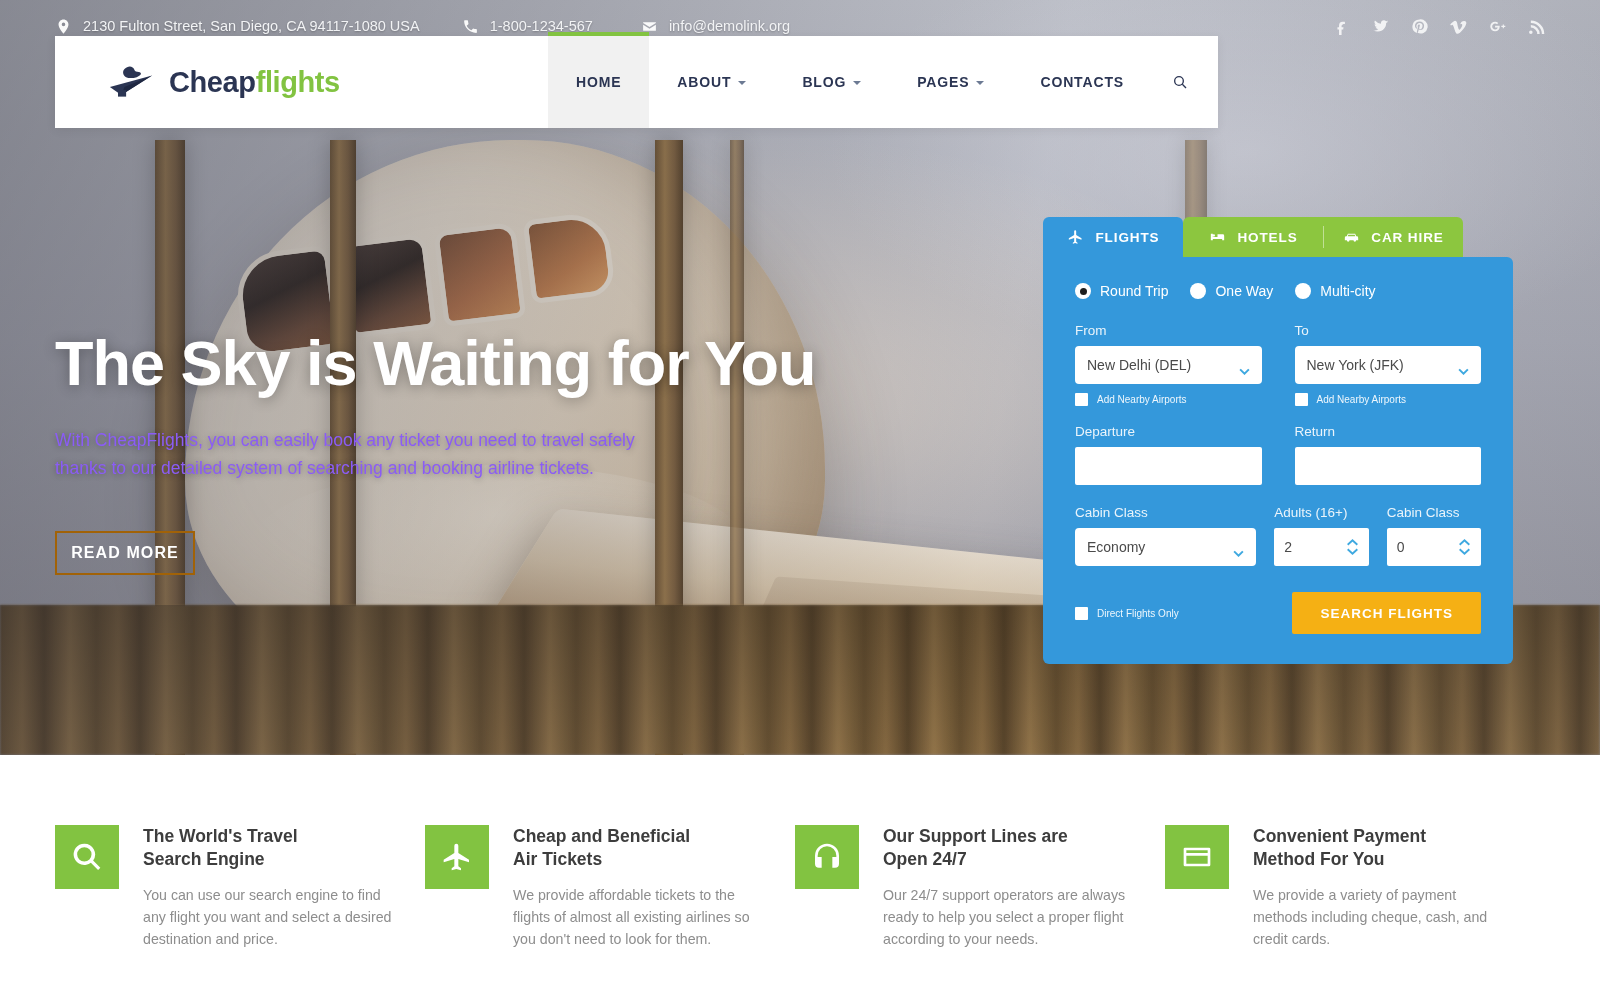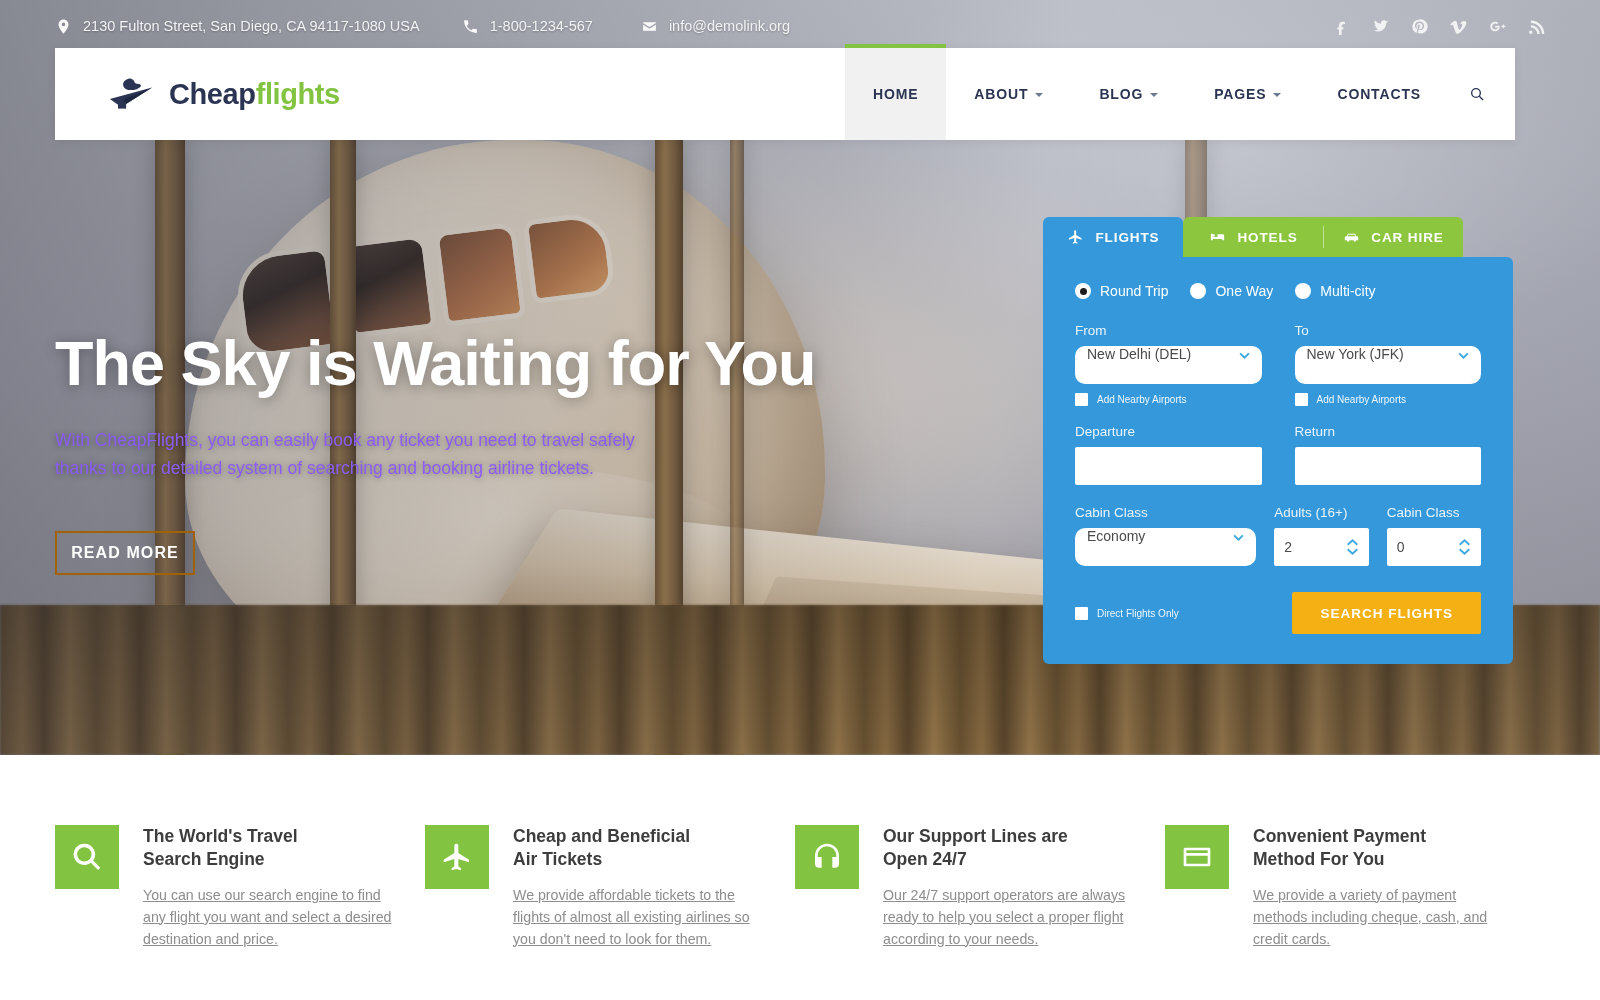--- a/index.html
+++ b/index.html
@@ -95,21 +95,21 @@
   .tb-2 { margin-left:42px; }
   .tb-3 { margin-left:48px; }
   .tb-ico { width:17px; height:17px; display:inline-flex; align-items:center; justify-content:center; opacity:.95; }
   .tb-ico svg { width:100%; height:100%; fill:#ffffff; }
   .socials { margin-left:auto; margin-right:55px; display:flex; align-items:center; gap:22px; }
   .soc { width:17px; height:17px; opacity:.82; }
   .soc svg { width:100%; height:100%; fill:#ffffff; }
 
   
   .header {
-    position:absolute; left:55px; top:48px; width:1460px; height:92px;
+    position:absolute; left:55px; top:36px; width:1163px; height:92px;
     background:#fff; z-index:25; display:flex; align-items:center;
     box-shadow:0 2px 10px rgba(0,0,0,.07);
   }
   .logo { display:flex; align-items:center; gap:12px; margin-left:50px; }
   .logo-mark { width:52px; height:40px; }
   .logo-mark svg { width:100%; height:100%; }
   .logo-text { font-size:29px; font-weight:700; letter-spacing:-.4px; }
   .logo-text .a { color:#2b3553; }
   .logo-text .b { color:#82c341; }
   .nav { margin-left:auto; display:flex; align-items:stretch; height:92px; }
@@ -164,21 +164,21 @@
     border-radius:0 6px 6px 6px; color:#fff;
   }
   .radios { display:flex; align-items:center; gap:0; margin-bottom:24px; }
   .radio { display:flex; align-items:center; gap:9px; font-size:14px; margin-right:22px; cursor:pointer; }
   .rdot { width:16px; height:16px; border-radius:50%; background:#fff; display:flex; align-items:center; justify-content:center; }
   .rdot.on:after { content:""; width:7px; height:7px; border-radius:50%; background:#1d1d1d; }
   .frow { display:flex; gap:33px; }
   .fcol { flex:1; }
   .flabel { font-size:13.5px; color:#eaf4fb; margin-bottom:8px; display:block; }
   .fselect {
-    height:38px; background:#fff; border-radius:10px; display:flex; 
+    height:38px; background:#fff; border-radius:4px; display:flex; align-items:center;
     padding:0 12px; font-size:14px; color:#4a4a4a; position:relative; cursor:pointer;
   }
   .fselect .chev { margin-left:auto; width:11px; height:7px; }
   .fselect .chev svg { width:11px; height:7px; fill:none; stroke:#3fa9e0; stroke-width:2.2; }
   .fdate { height:38px; background:#fff; border-radius:2px; cursor:pointer; }
   .chk { display:flex; align-items:center; gap:9px; margin-top:9px; font-size:10px; color:#eef7fd; cursor:pointer; }
   .cbox { width:13px; height:13px; background:#fff; border-radius:1px; }
   .frow2 { display:flex; gap:18px; margin-top:20px; align-items:flex-end; }
   .f-cabin { width:196px; }
   .f-num { width:102px; }
@@ -198,21 +198,21 @@
   
   .features {
     position:absolute; left:0; top:755px; width:1600px; height:245px; background:#fff;
     display:flex; padding:0 55px; gap:0;
   }
   .feature { width:370px; display:flex; gap:24px; padding-top:70px; }
   .f-ico { width:64px; height:64px; background:#82c341; flex:0 0 64px;
            display:flex; align-items:center; justify-content:center; }
   .f-ico svg { width:32px; height:32px; fill:#fff; }
   .f-title { font-size:17.5px; font-weight:700; color:#3d3d3d; line-height:1.33; }
-  .f-text { margin-top:12px; font-size:14.2px; line-height:1.55; color:#8d8d8d; max-width:250px;text-decoration:underline; }
+  .f-text { margin-top:12px; font-size:14.2px; line-height:1.55; color:#8d8d8d; max-width:250px; }
 </style>
 </head>
 <body>
 
 <div class="page">
 
   <div class="hero">
     <div class="hero-sky"></div>
     <div class="plane-nose"></div>
     <div class="cockpit">

